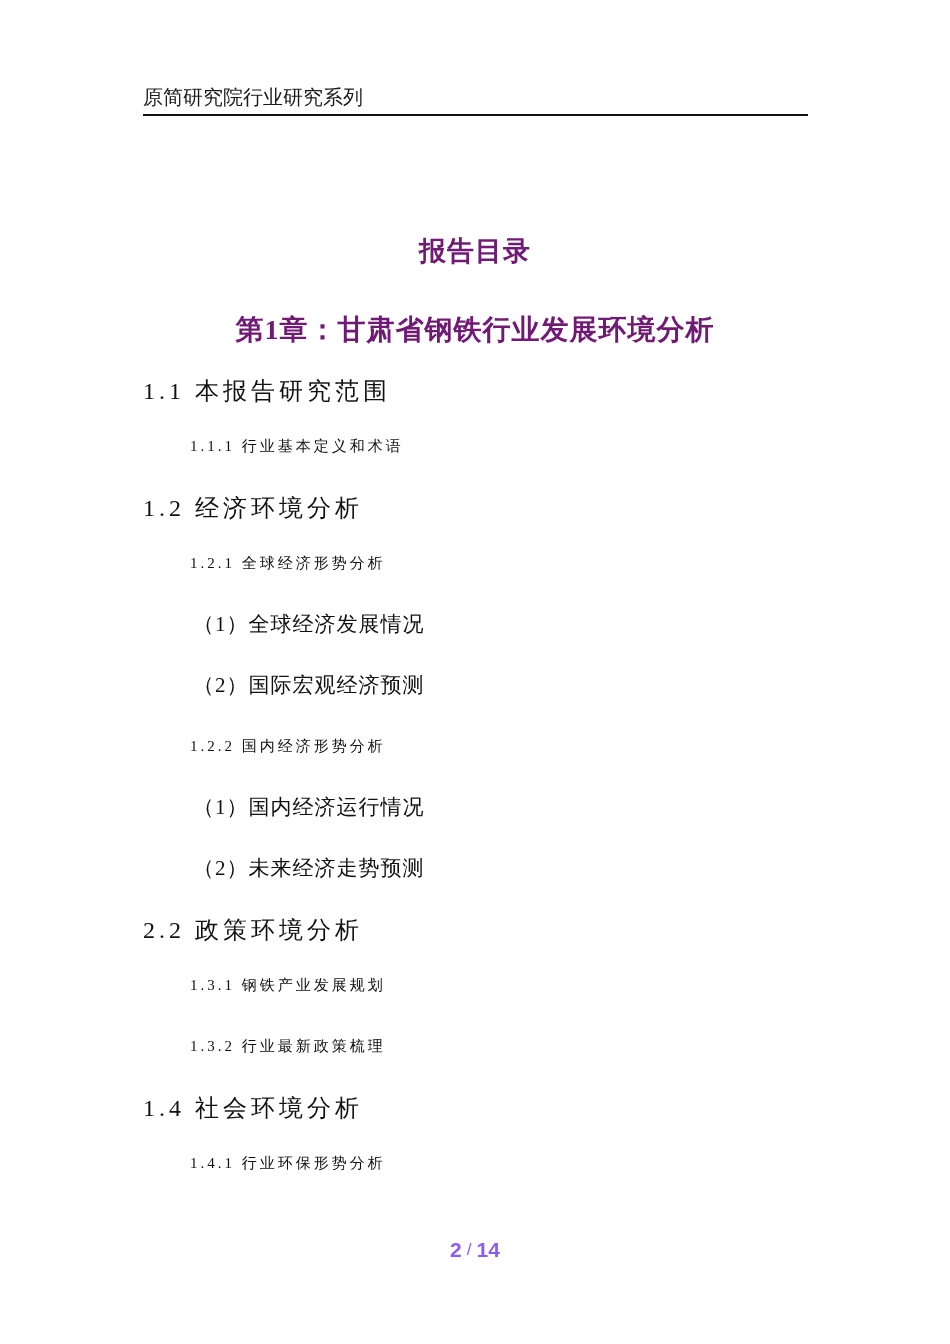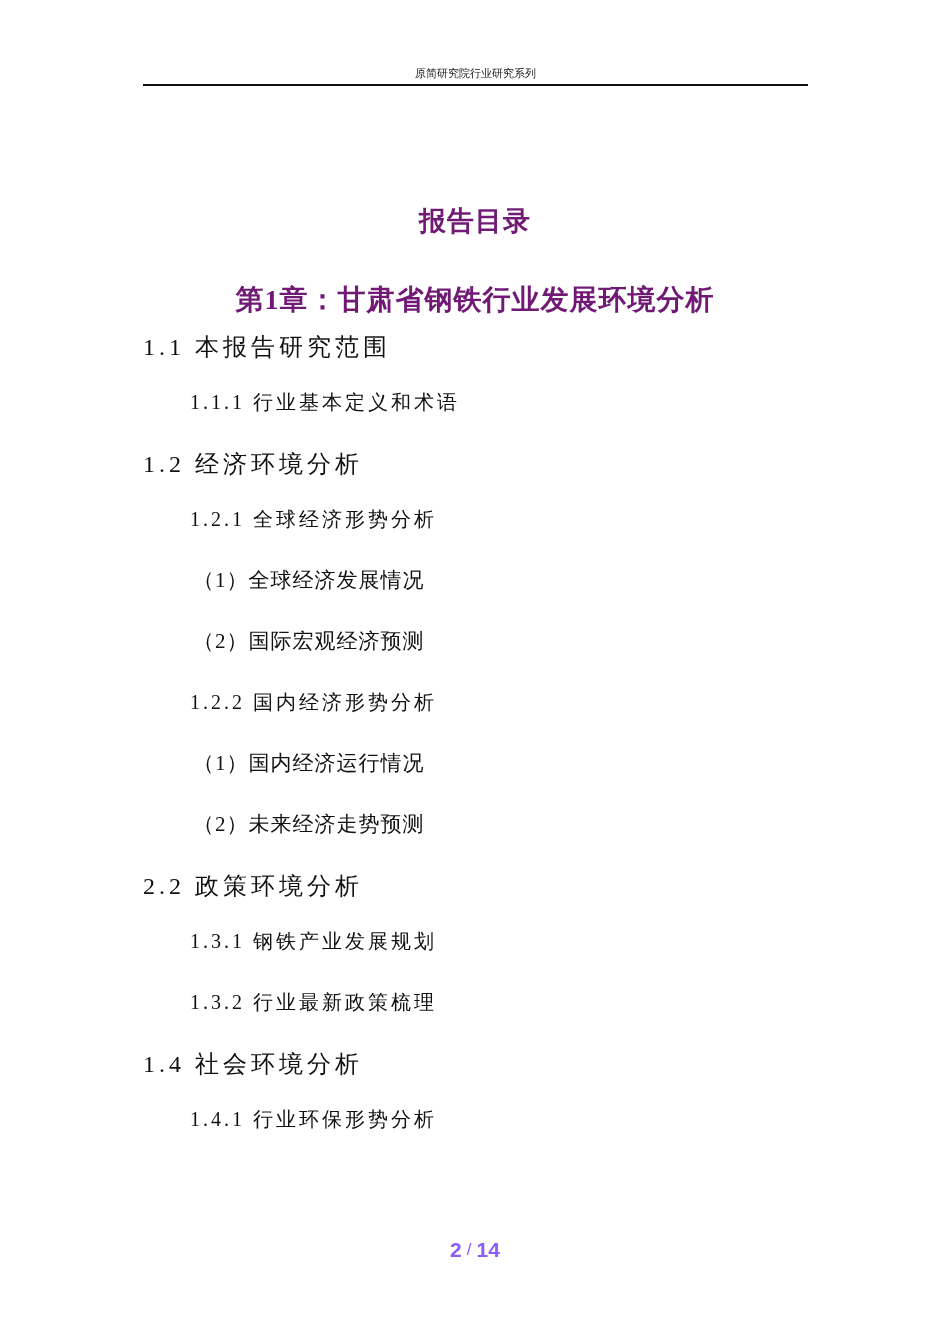--- a/index.html
+++ b/index.html
@@ -8,27 +8,27 @@
     position: relative;
     width: 950px;
     height: 1344px;
     background: #ffffff;
     color: #111111;
     overflow: hidden;
     font-family: "Liberation Serif", "DejaVu Serif", serif;
   }
   .header-bar {
     display: flex;
-    justify-content: center;
+    justify-content: flex-start;
     align-items: flex-end;
     margin: 0 142px 0 143px;
-    padding-top: 66px;
+    padding-top: 84px;
     padding-bottom: 3px;
     font-family: "Liberation Sans", "DejaVu Sans", sans-serif;
-    font-size: 11px;
+    font-size: 20px;
     color: #1a1a1a;
   }
   .header-rule {
     margin: 0 142px 0 143px;
     height: 0;
     border-bottom: 2.5px solid #111111;
   }
   .toc-title {
     margin: 117px 0 0 0;
     text-align: center;
@@ -41,34 +41,34 @@
   .chapter-heading {
     margin: 45px 0 0 0;
     text-align: center;
     font-size: 28px;
     line-height: 31px;
     font-weight: bold;
     letter-spacing: 1px;
     color: #701a75;
   }
   .toc-list {
-    margin: 20px 130px 0 143px;
+    margin: 34px 130px 0 143px;
   }
   .toc-entry {
     color: #111111;
     white-space: nowrap;
   }
   .lvl2 {
     font-size: 24px;
     line-height: 24px;
     letter-spacing: 4px;
     margin: 0 0 32px 0;
   }
   .lvl3 {
-    font-size: 20px;
+    font-size: 15px;
     line-height: 22px;
     letter-spacing: 3px;
     padding-left: 47px;
     margin: 0 0 39px 0;
   }
   .lvl4 {
     font-size: 21px;
     line-height: 22px;
     letter-spacing: 1px;
     padding-left: 50px;

